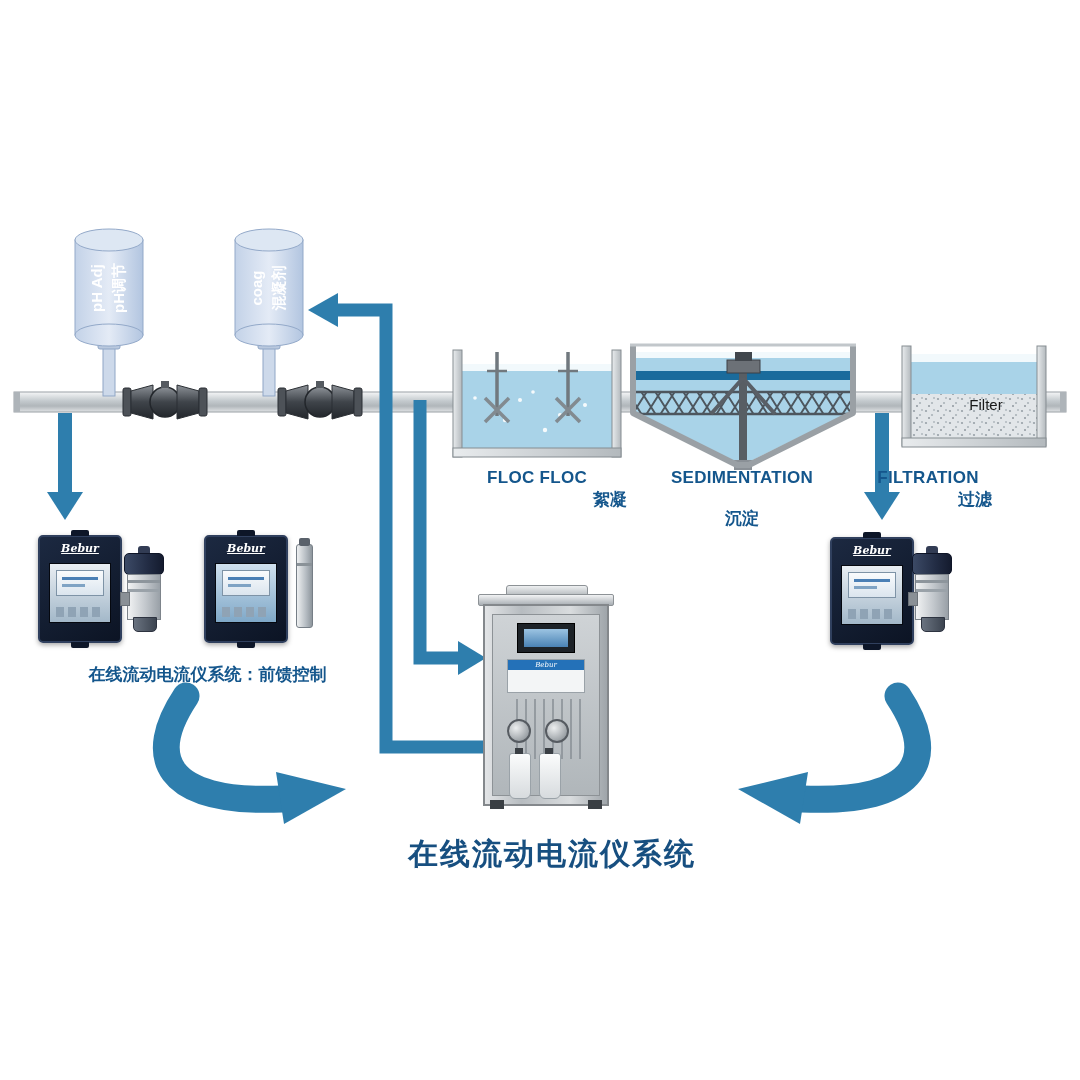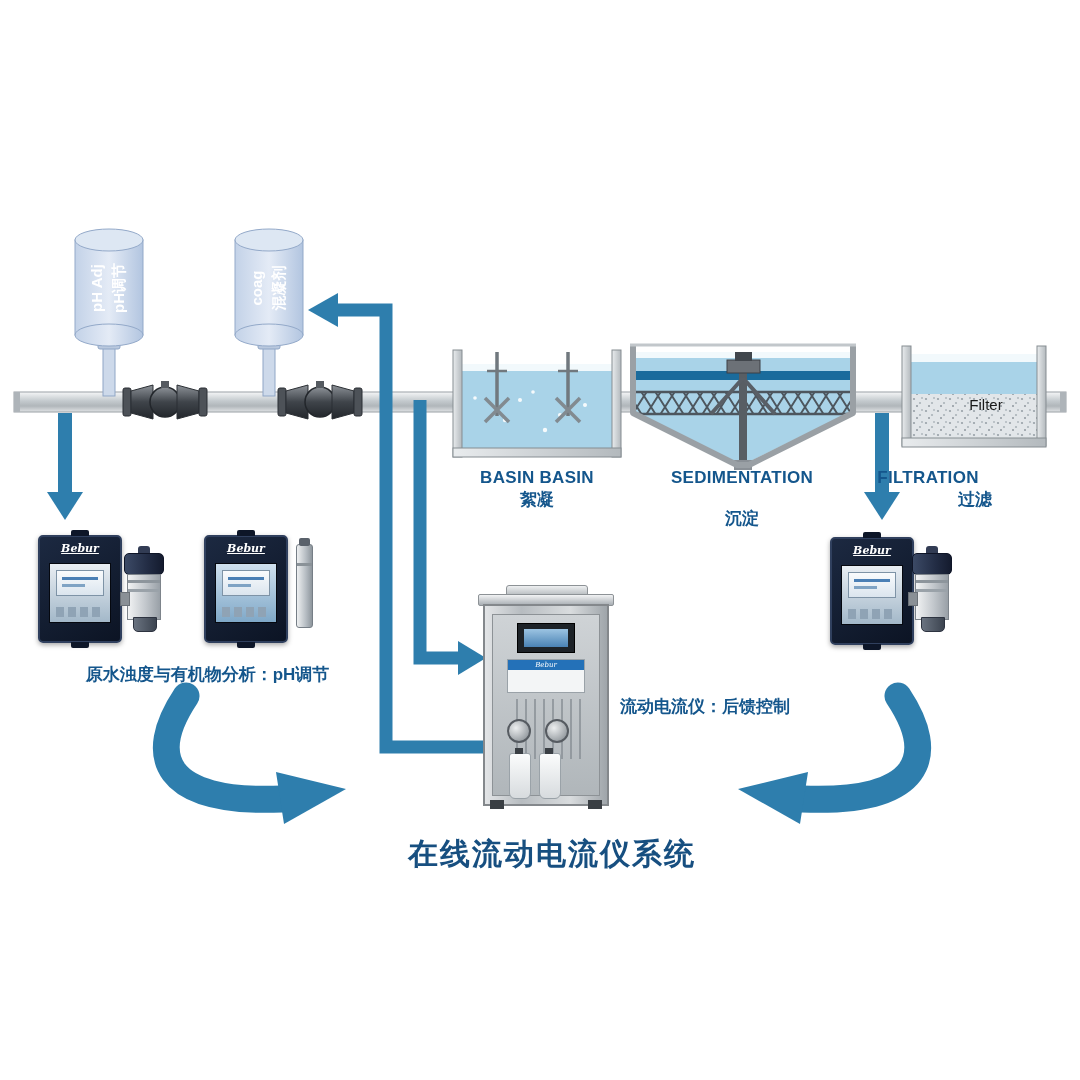--- a/index.html
+++ b/index.html
@@ -249,22 +249,22 @@
 
   <div class="tank-text" style="left:54px;top:265px;">
     <div>pH Adj</div>
     <div>pH调节</div>
   </div>
   <div class="tank-text" style="left:214px;top:265px;">
     <div>coag</div>
     <div>混凝剂</div>
   </div>
 
-  <div class="label unit-en" style="left:447px;top:468px;width:180px;">BASIN BASIN</div>
-  <div class="label unit-zh" style="left:447px;top:490px;width:180px;">絮凝</div>
+  <div class="label unit-en" style="left:447px;top:468px;width:180px;">FLOC FLOC</div>
+  <div class="label unit-zh" style="left:447px;top:490px;width:180px;text-align:right;">絮凝</div>
   <div class="label unit-en" style="left:642px;top:468px;width:200px;">SEDIMENTATION</div>
   <div class="label unit-zh" style="left:642px;top:509px;width:200px;text-align:center;">沉淀</div>
   <div class="label unit-en" style="left:838px;top:468px;width:180px;">FILTRATION</div>
   <div class="label unit-zh" style="left:885px;top:490px;width:180px;">过滤</div>
 
   <div class="controller" style="left:38px;top:535px;">
     <div class="ctrl-brand">Bebur</div>
     <div class="ctrl-screen">
         <div class="ctrl-display"></div>
         <div class="ctrl-keys"></div>
@@ -316,18 +316,17 @@
         <div class="cab-pump cab-pump-a"></div>
         <div class="cab-pump cab-pump-b"></div>
         <div class="cab-bottle cab-bottle-a"></div>
         <div class="cab-bottle cab-bottle-b"></div>
       </div>
     </div>
     <div class="cab-leg cab-leg-a"></div>
     <div class="cab-leg cab-leg-b"></div>
   </div>
 
-  <div class="label caption" style="left:35px;top:665px;width:345px;">原水浊度与有机物分析：pH调节</div>
-  <div class="label caption caption-left-align" style="left:620px;top:697px;width:260px;">流动电流仪：后馈控制</div>
+  <div class="label caption" style="left:35px;top:665px;width:345px;">在线流动电流仪系统：前馈控制</div>
 
   <div class="label title" style="left:342px;top:836px;width:420px;">在线流动电流仪系统</div>
 
 </div>
 
 </body></html>

